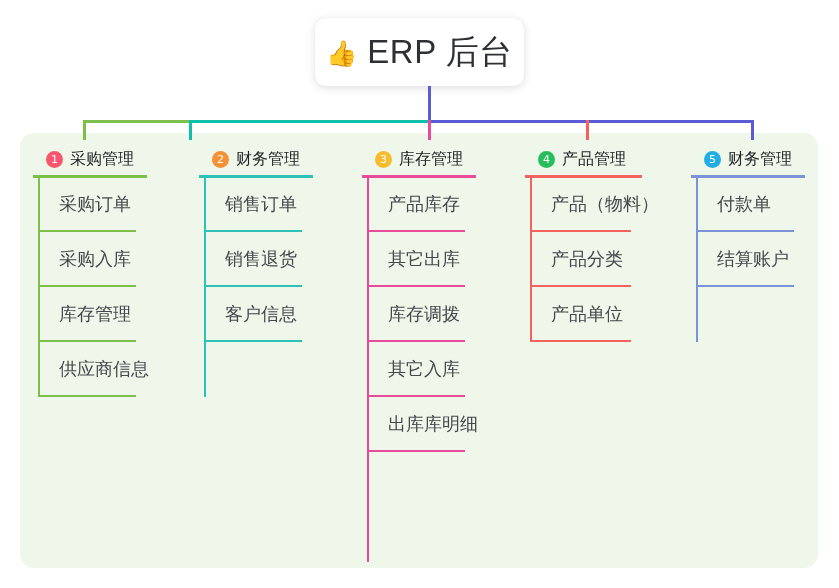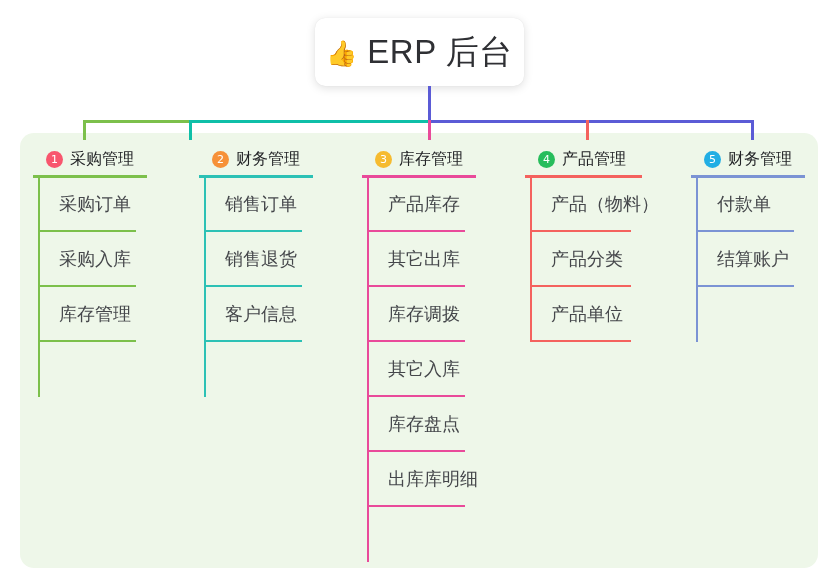--- a/index.html
+++ b/index.html
@@ -173,20 +173,24 @@
           <div class="leaf-rule" style="left: 5px; width: 98px; background: rgb(124, 192, 75);"></div>
         </div>
         <div class="leaf">
           <span class="leaf-label">采购入库</span>
           <div class="leaf-rule" style="left: 5px; width: 98px; background: rgb(124, 192, 75);"></div>
         </div>
         <div class="leaf">
           <span class="leaf-label">库存管理</span>
           <div class="leaf-rule" style="left: 5px; width: 98px; background: rgb(124, 192, 75);"></div>
         </div>
+        <div class="leaf">
+          <span class="leaf-label">供应商信息</span>
+          <div class="leaf-rule" style="left: 5px; width: 98px; background: rgb(124, 192, 75);"></div>
+        </div>
       </div>
       <div class="col" style="left: 199px;">
         <div class="col-head">
           <span class="badge" style="background: rgb(246, 145, 56);">2</span>
           <span class="col-title">财务管理</span>
           <div class="head-rule" style="width: 114px; background: rgb(44, 193, 181);"></div>
         </div>
         <div class="spine" style="left: 5px; height: 220px; background: rgb(44, 193, 181);"></div>
         <div class="leaf">
           <span class="leaf-label">销售订单</span>
@@ -218,24 +222,20 @@
         </div>
         <div class="leaf">
           <span class="leaf-label">库存调拨</span>
           <div class="leaf-rule" style="left: 5px; width: 98px; background: rgb(233, 74, 154);"></div>
         </div>
         <div class="leaf">
           <span class="leaf-label">其它入库</span>
           <div class="leaf-rule" style="left: 5px; width: 98px; background: rgb(233, 74, 154);"></div>
         </div>
         <div class="leaf">
-          <span class="leaf-label">库存盘点</span>
-          <div class="leaf-rule" style="left: 5px; width: 98px; background: rgb(233, 74, 154);"></div>
-        </div>
-        <div class="leaf">
           <span class="leaf-label">出库库明细</span>
           <div class="leaf-rule" style="left: 5px; width: 98px; background: rgb(233, 74, 154);"></div>
         </div>
       </div>
       <div class="col" style="left: 525px;">
         <div class="col-head">
           <span class="badge" style="background: rgb(39, 189, 92);">4</span>
           <span class="col-title">产品管理</span>
           <div class="head-rule" style="width: 117px; background: rgb(244, 98, 94);"></div>
         </div>

